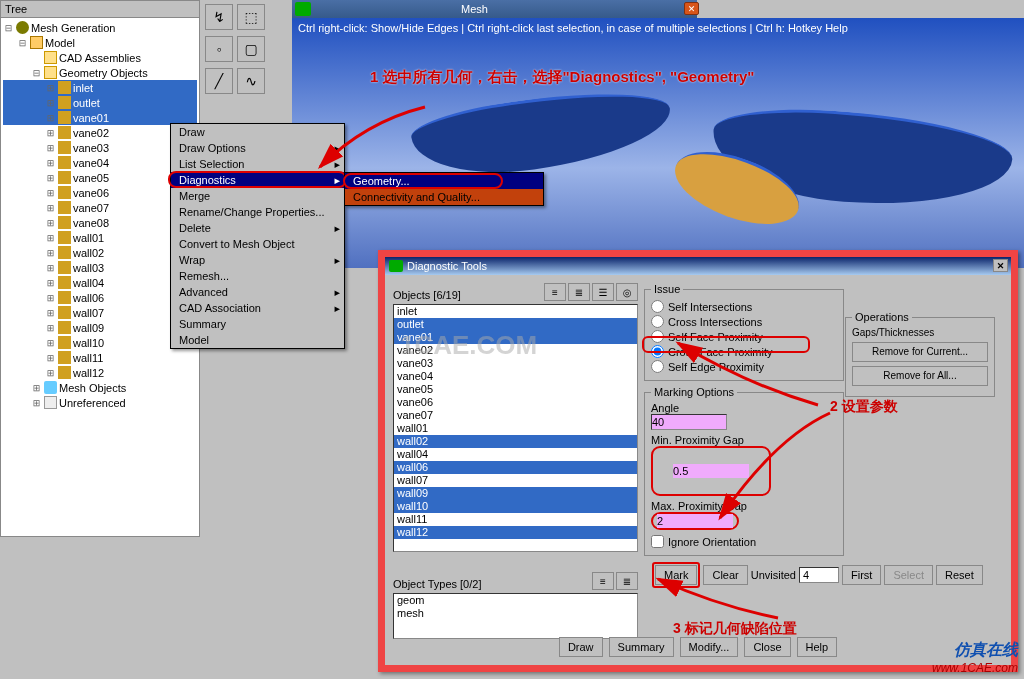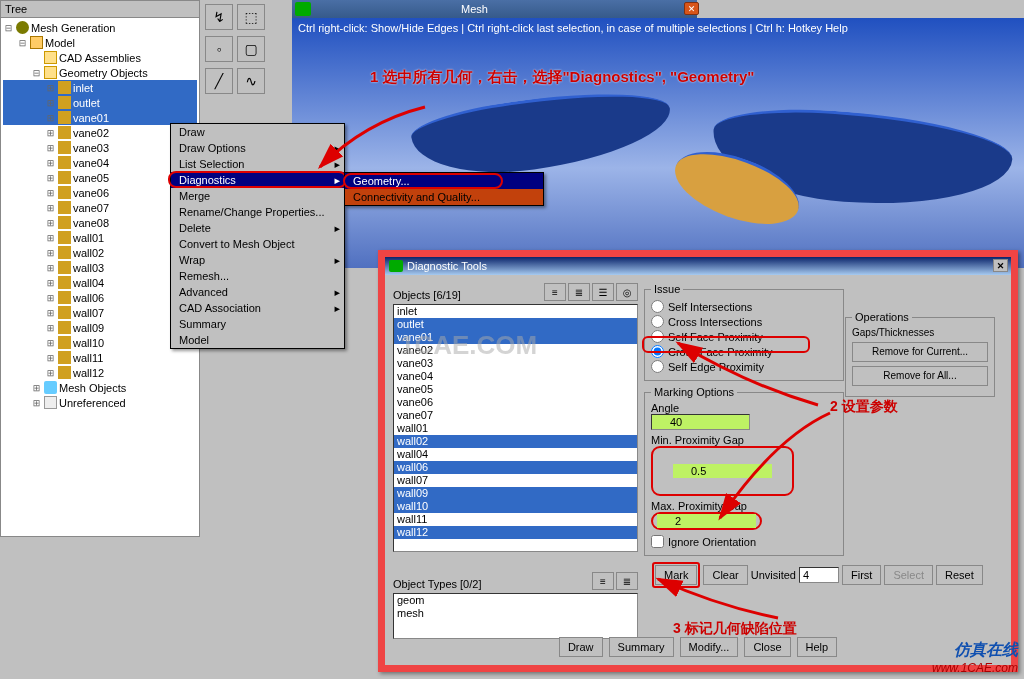--- a/index.html
+++ b/index.html
@@ -78,21 +78,21 @@
 
 fieldset { border: 1px solid #888; padding: 4px 6px 6px; margin-bottom: 5px; font-size:11px;}
 legend { font-size: 11px; padding: 0 3px; }
 .radio-row { display: flex; align-items: center; gap: 4px; padding: 1px 0; }
 .radio-row input { margin:0; }
 .issue-hi { position:absolute; border:2px solid #d00; border-radius:6px; pointer-events:none; z-index:22;}
 
 .opfield { position: absolute; right: 8px; top: 28px; width: 150px; }
 .opbtn { width: 100%; height: 20px; background: #c0c0c0; border: 1px solid #888; margin: 4px 0; font-size:10px; text-align:center; line-height:18px;}
 
-.marking .txt-in { width: 99px; background:#bef264; border:1px inset #888; padding:1px 18px; font-size:11px; margin-bottom:4px;}
+.marking .txt-in { width: 76px; background:#f0abfc; border:1px inset #888; padding:1px 0; font-size:11px; margin-bottom:4px;}
 .mark-hi { border:2px solid #d00; border-radius:9px; padding:0 4px; display:inline-block;}
 
 .btnrow { display:flex; gap:3px; align-items:center; margin: 6px 0 0 0; flex-wrap:wrap;padding-left:8px;}
 .btn { height: 20px; background: #c0c0c0; border: 1px solid #888; padding: 0 8px; font-size:11px; display:flex;align-items:center;}
 .btn.dis { color:#888; }
 
 .valbox { width: 40px; background:#fff; border:1px inset #888; padding:1px 3px; font-size:11px; display:inline-block;}
 
 .bottom-btns { position:absolute; bottom: 8px; left: 0; right:0; display:flex; justify-content:center; gap:6px;}
 

